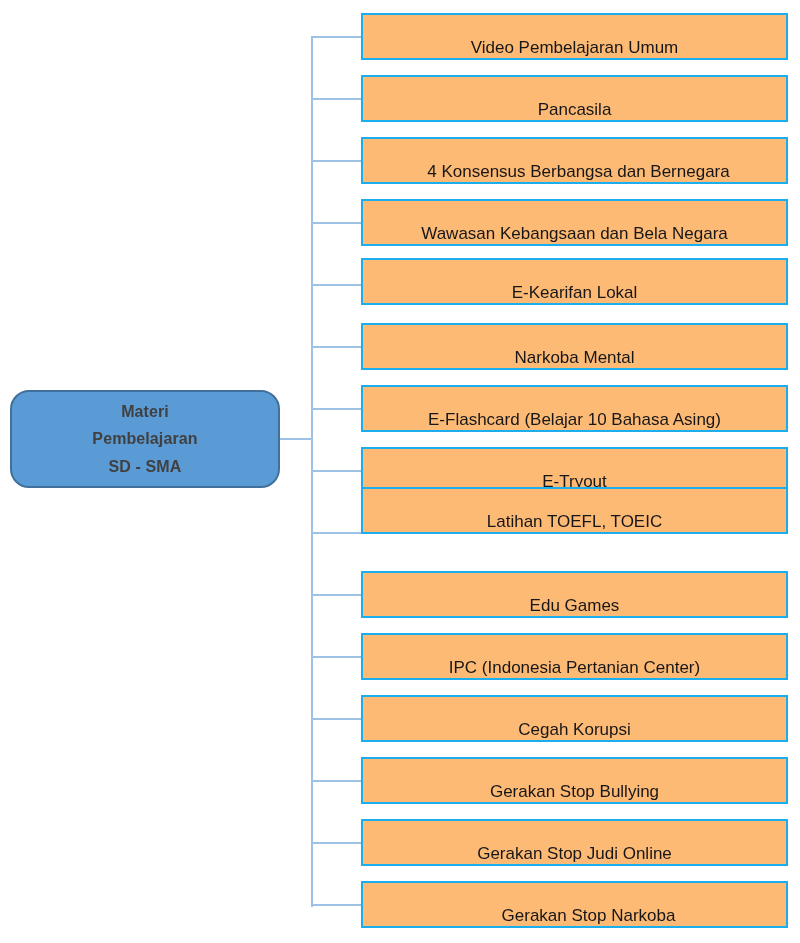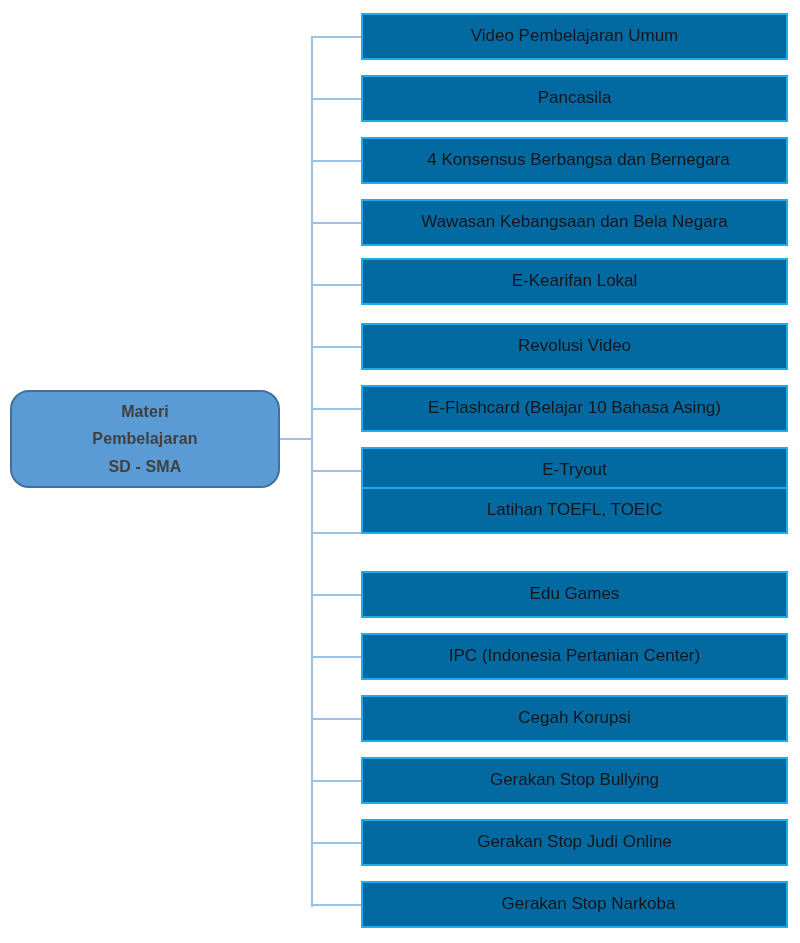--- a/index.html
+++ b/index.html
@@ -57,24 +57,24 @@
     height: 2px;
   }
 
   
   .leaf-box {
     position: absolute;
     left: 361px;
     width: 427px;
     height: 47px;
     box-sizing: border-box;
-    background: #0369a1;
+    background: #fdba74;
     border: 2px solid #1BAEEF;
     display: flex;
-    align-items: center;
+    align-items: flex-end;
     justify-content: center;
     padding: 0 8px;
   }
   .leaf-box .leaf-label {
     color: #17171A;
     font-size: 17px;
     font-weight: normal;
     line-height: 1.1;
     text-align: center;
     white-space: nowrap;
@@ -111,21 +111,21 @@
       <div class="conn conn-h" style="left: 313px; top: 221.5px; width: 48px;"></div>
       <div class="leaf-box" style="top: 199px;">
         <span class="leaf-label">Wawasan Kebangsaan dan Bela Negara</span>
       </div>
       <div class="conn conn-h" style="left: 313px; top: 283.5px; width: 48px;"></div>
       <div class="leaf-box" style="top: 258px;">
         <span class="leaf-label">E-Kearifan Lokal</span>
       </div>
       <div class="conn conn-h" style="left: 313px; top: 345.5px; width: 48px;"></div>
       <div class="leaf-box" style="top: 323px;">
-        <span class="leaf-label">Revolusi Video</span>
+        <span class="leaf-label">Narkoba Mental</span>
       </div>
       <div class="conn conn-h" style="left: 313px; top: 407.5px; width: 48px;"></div>
       <div class="leaf-box" style="top: 385px;">
         <span class="leaf-label">E-Flashcard (Belajar 10 Bahasa Asing)</span>
       </div>
       <div class="conn conn-h" style="left: 313px; top: 469.5px; width: 48px;"></div>
       <div class="leaf-box" style="top: 447px;">
         <span class="leaf-label">E-Tryout</span>
       </div>
       <div class="conn conn-h" style="left: 313px; top: 531.5px; width: 48px;"></div>

